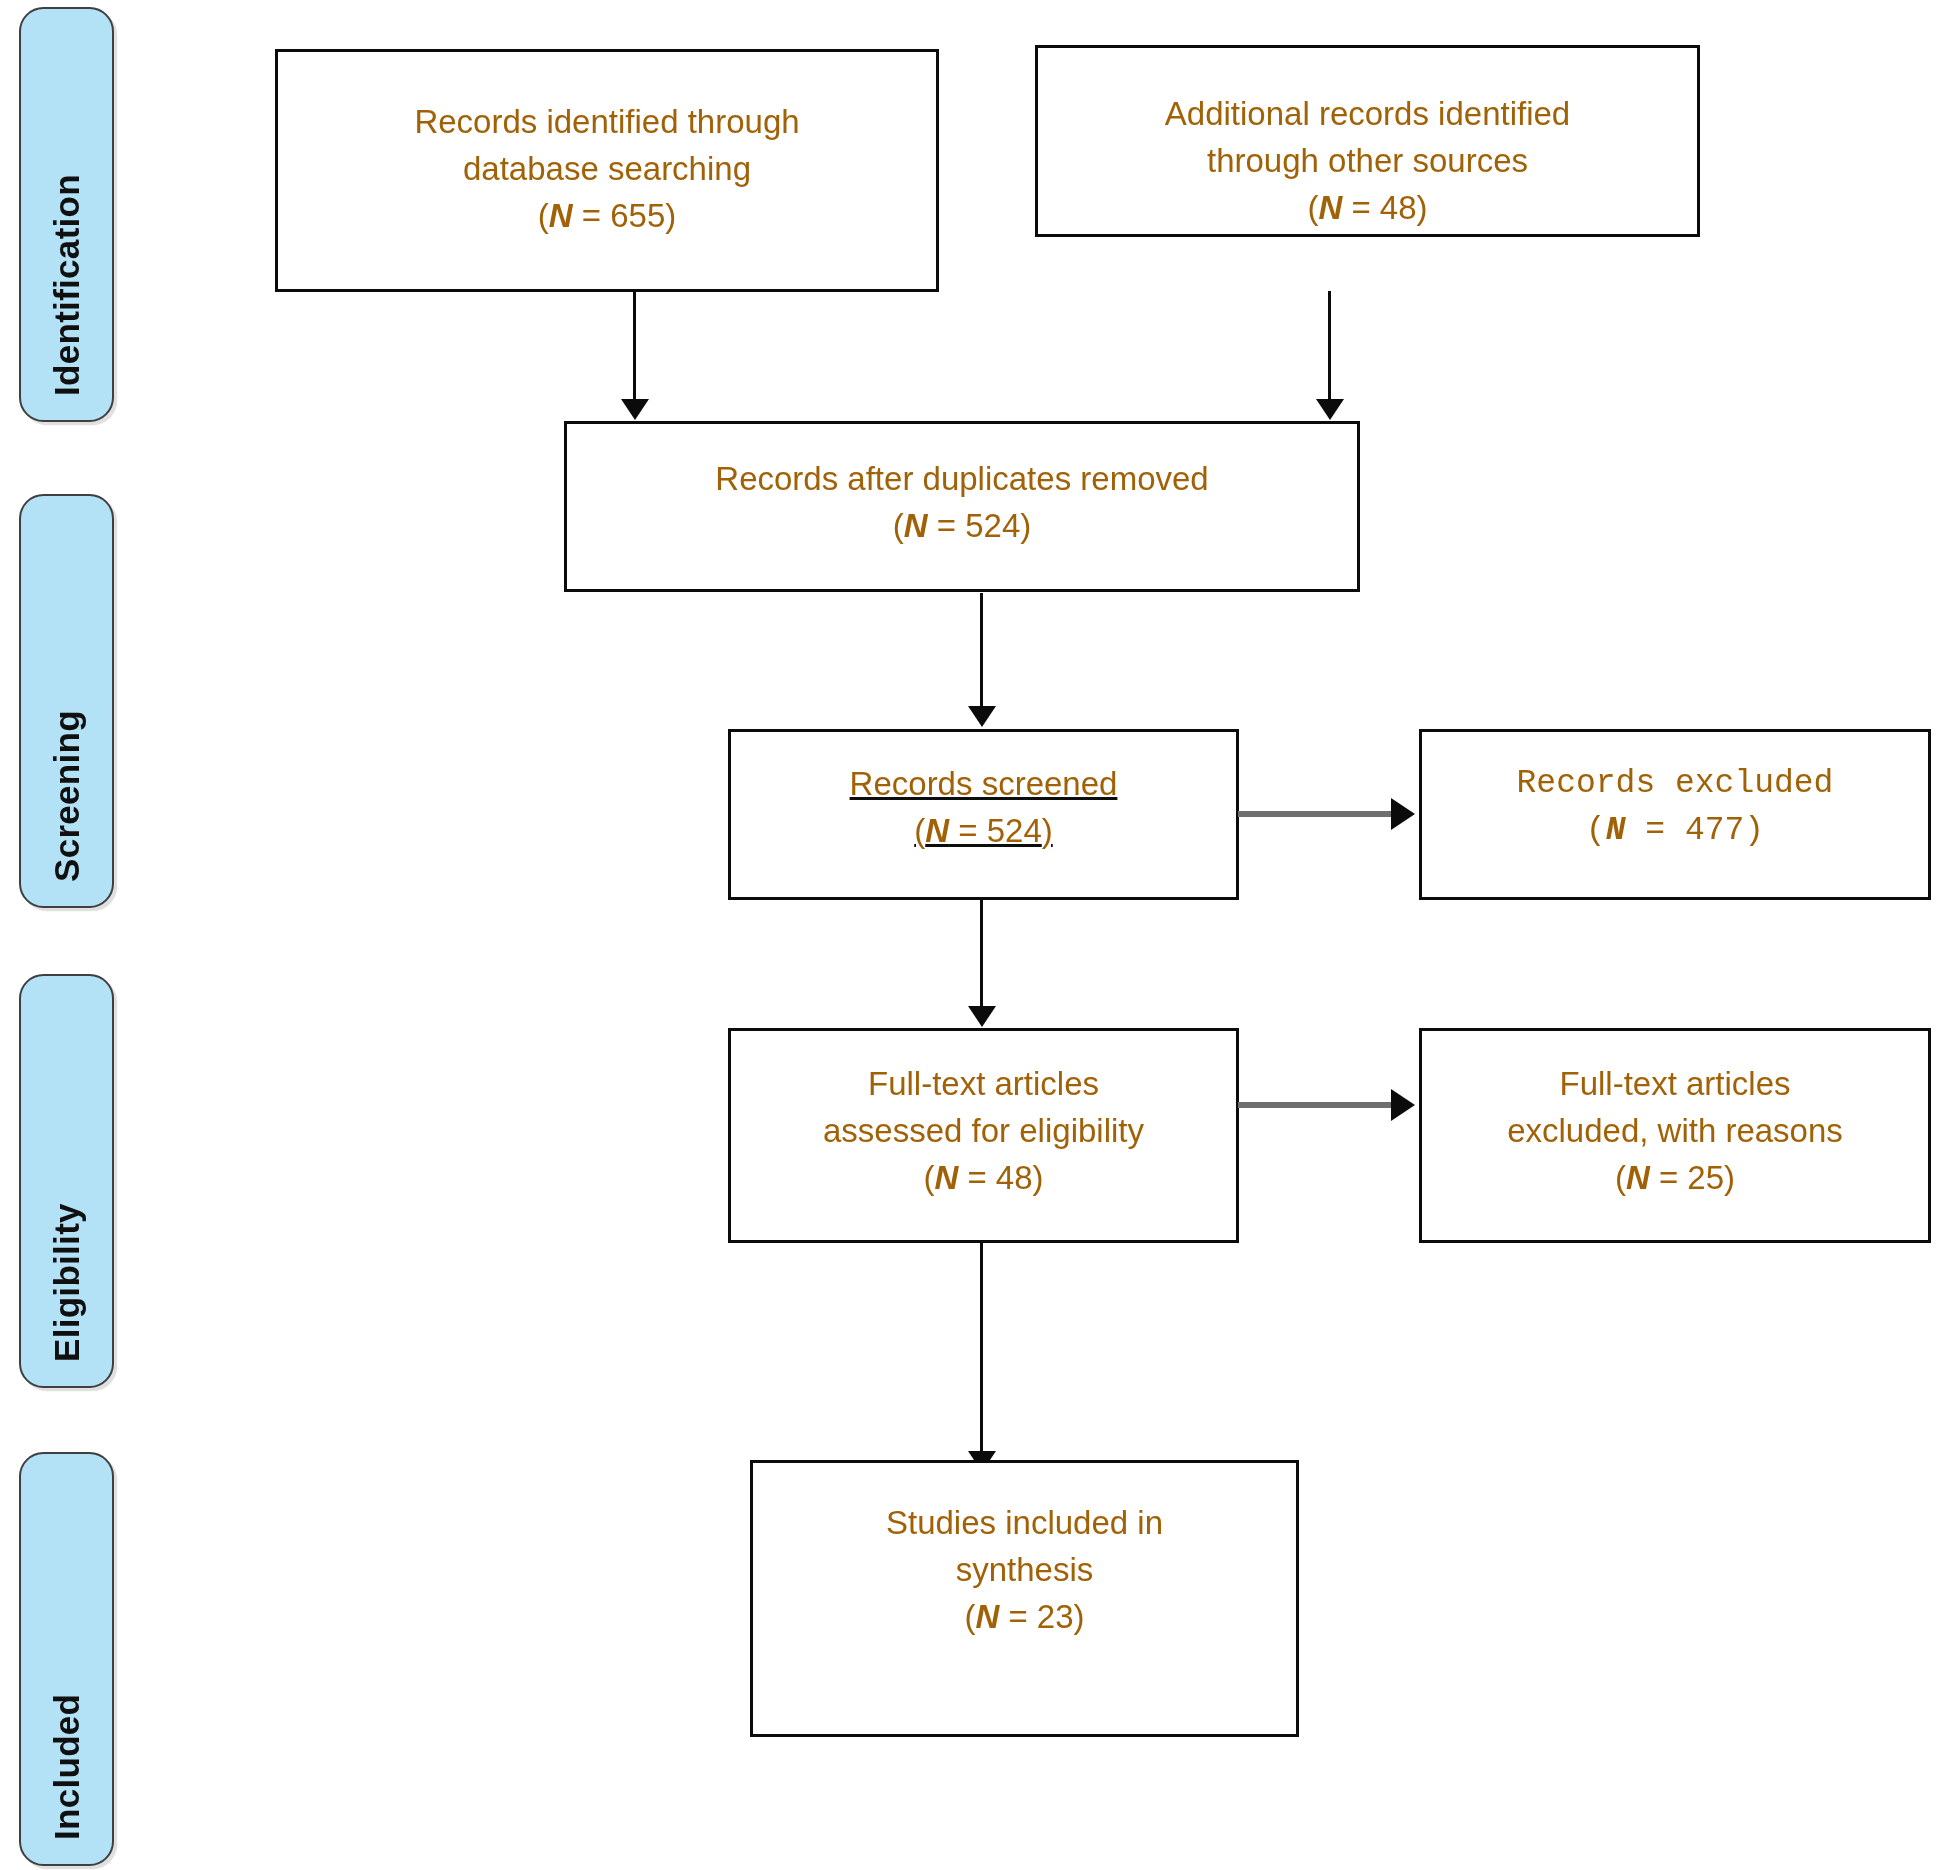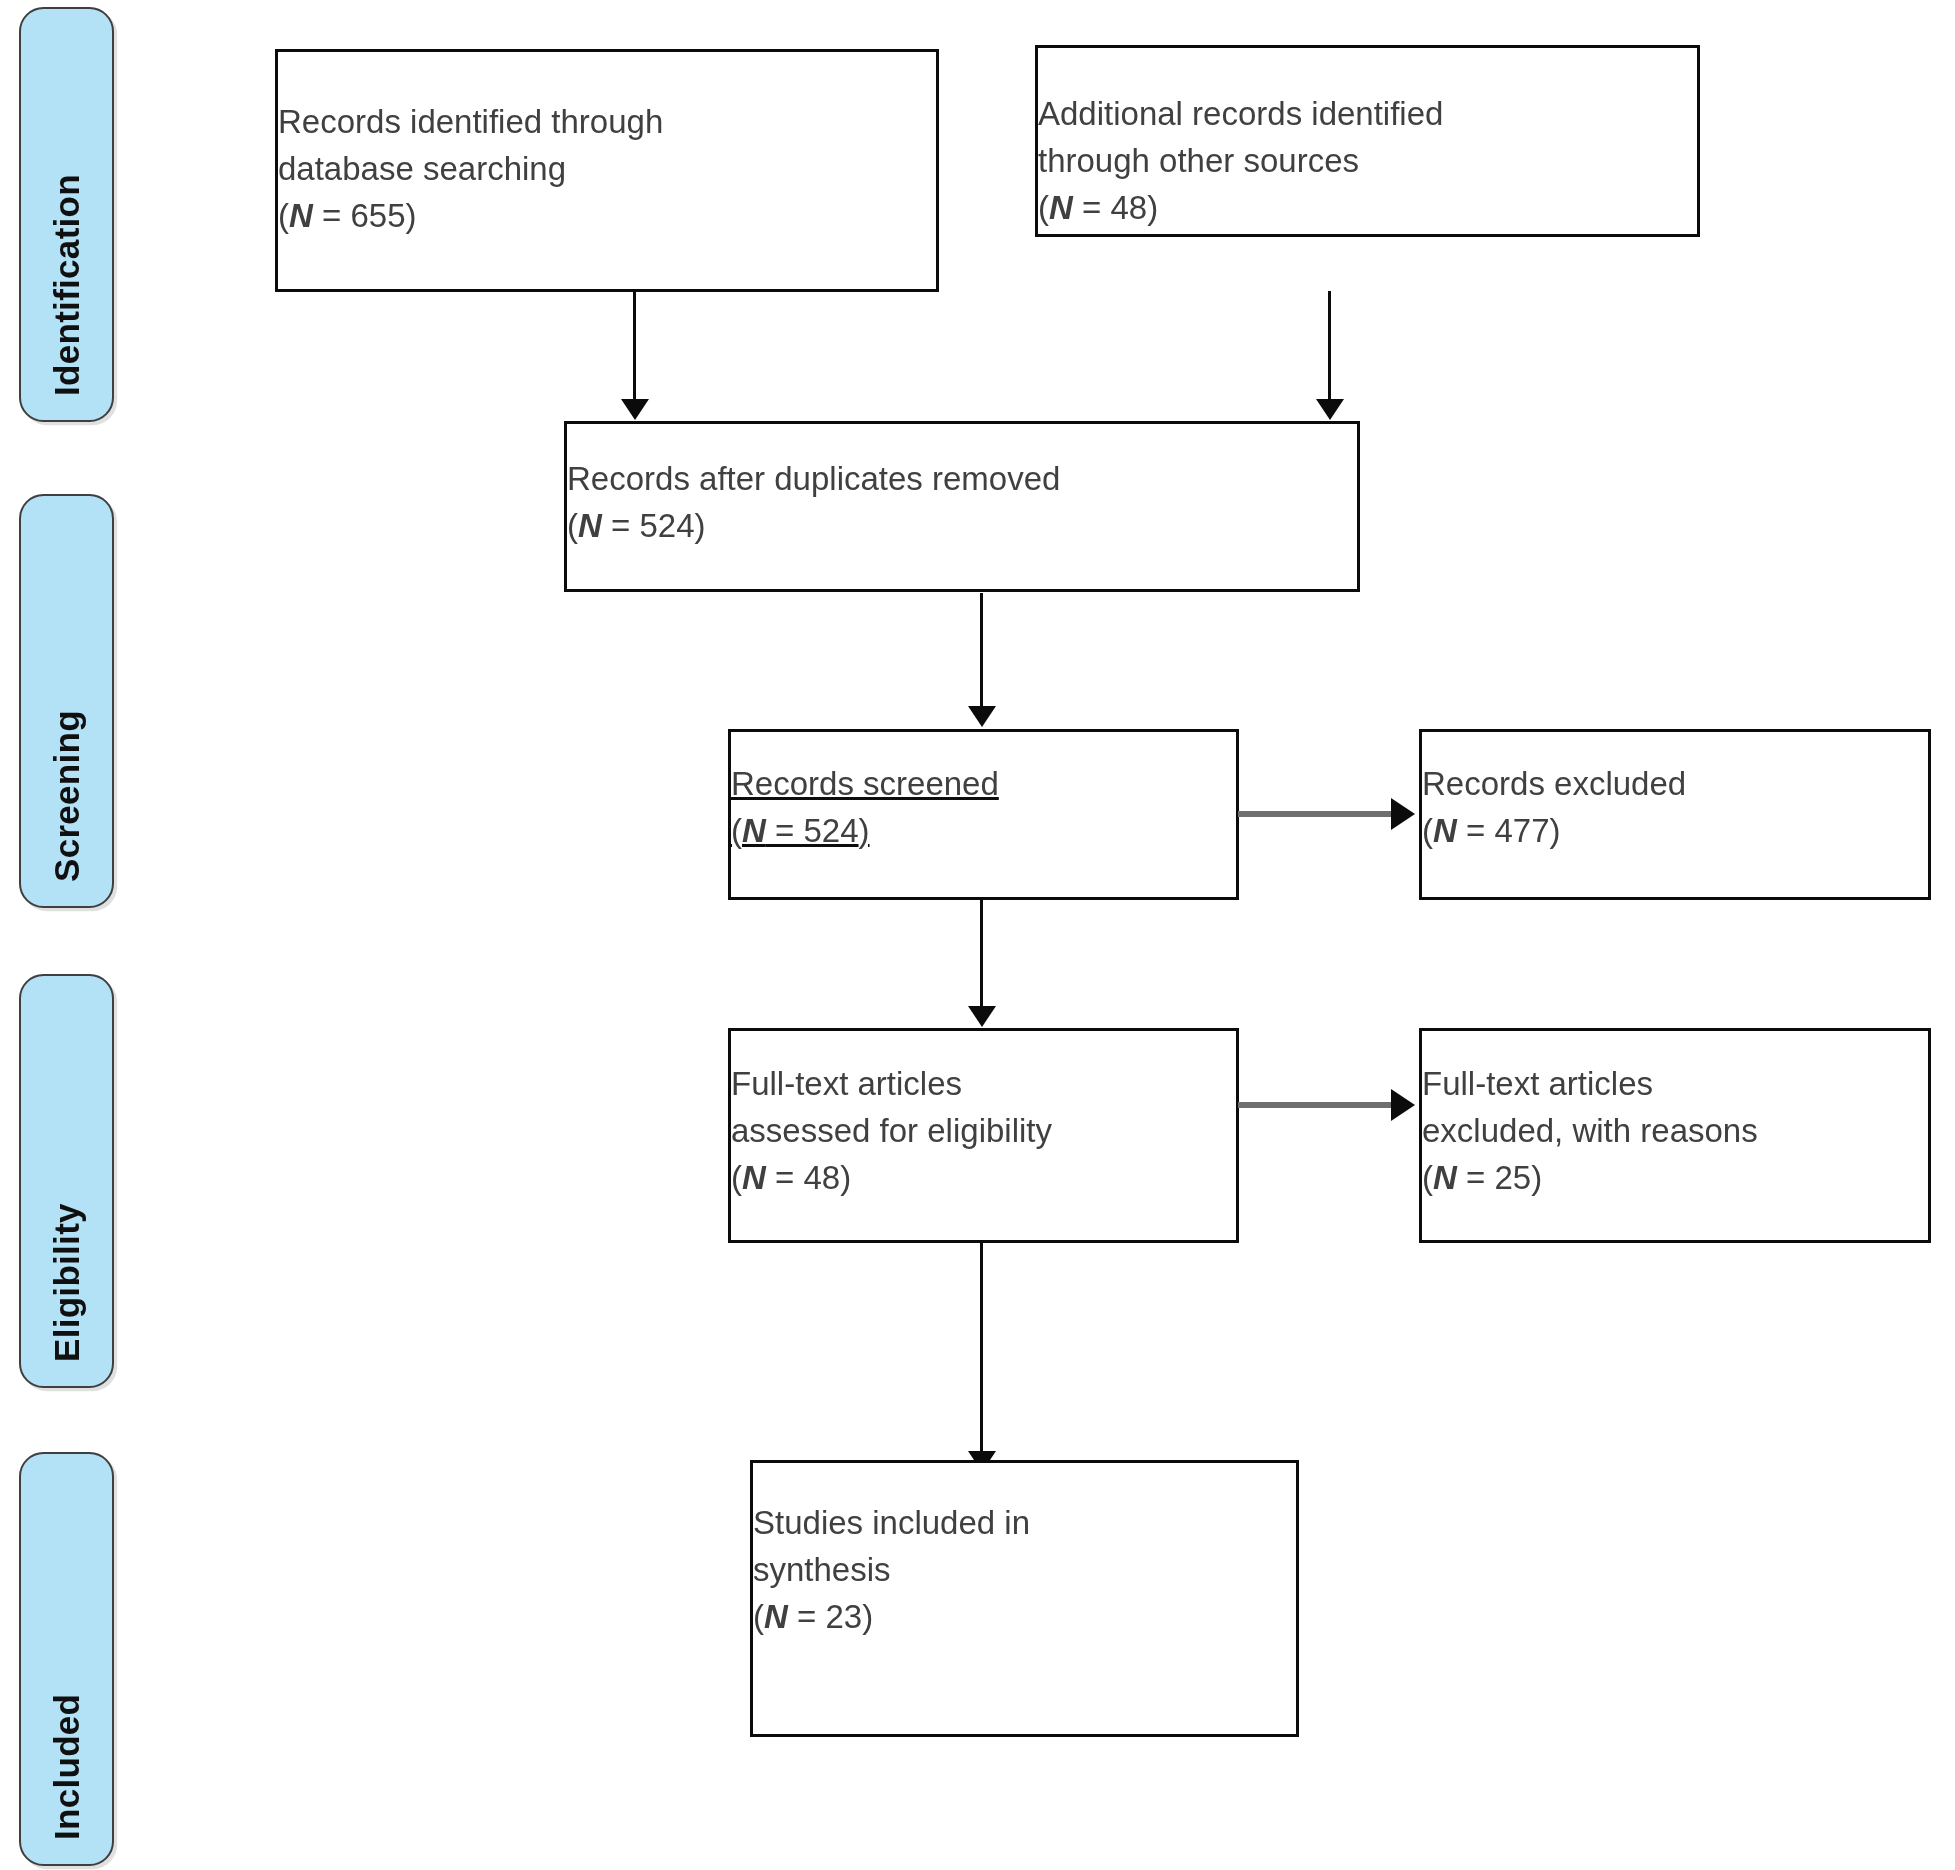--- a/index.html
+++ b/index.html
@@ -43,24 +43,24 @@
     box-sizing:border-box;
     background:#ffffff;
     border:3.2px solid #0b0b0b;
     display:flex;
     flex-direction:column;
     align-items:center;
     justify-content:flex-start;
   }
   .fbox .lines{
     width:100%;
-    text-align:left;
+    text-align:center;
     font-size:33px;
     line-height:1.42;
-    color:#404040;
+    color:#a16207;
   }
   .fbox .lines .ln{display:block;}
   .fbox .lines .nline{display:block;}
   .nline .nlab{font-style:italic;font-weight:bold;}
 
   
   .v-line{
     position:absolute;
     width:3.2px;
     background:#0b0b0b;
@@ -141,21 +141,21 @@
   <div class="fbox" style="left:728px; top:729px; width:511px; height:171px; padding-top:29px;text-decoration:underline;">
     <div class="lines">
       <span class="ln">Records screened</span>
       <span class="nline">(<span class="nlab">N</span><span> = 524</span>)</span>
     </div>
   </div>
 
   <div class="h-line" style="left:1238px; top:811px; width:155px;"></div>
   <div class="h-head" style="left:1391px; top:798px;"></div>
 
-  <div class="fbox" style="left:1419px; top:729px; width:512px; height:171px; padding-top:29px;">
+  <div class="fbox" style="left:1419px; top:729px; width:512px; height:171px; padding-top:29px;font-family:Liberation Mono, monospace;">
     <div class="lines">
       <span class="ln">Records excluded</span>
       <span class="nline">(<span class="nlab">N</span><span> = 477</span>)</span>
     </div>
   </div>
 
   <div class="v-line" style="left:980px; top:900px; height:107px;"></div>
   <div class="v-head" style="left:968px; top:1006px;"></div>
 
   <div class="fbox" style="left:728px; top:1028px; width:511px; height:215px; padding-top:30px;">

